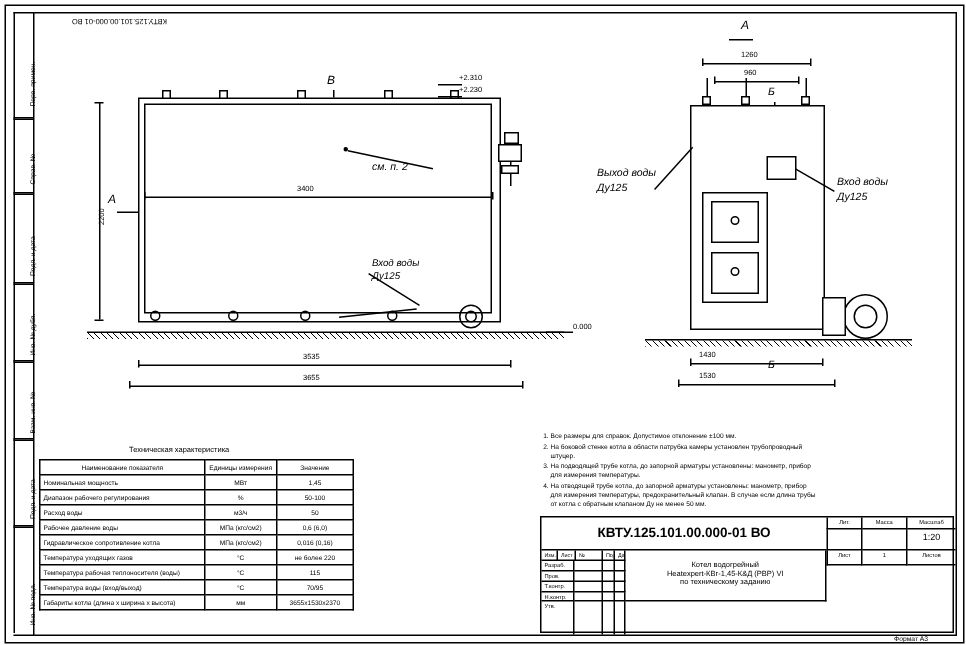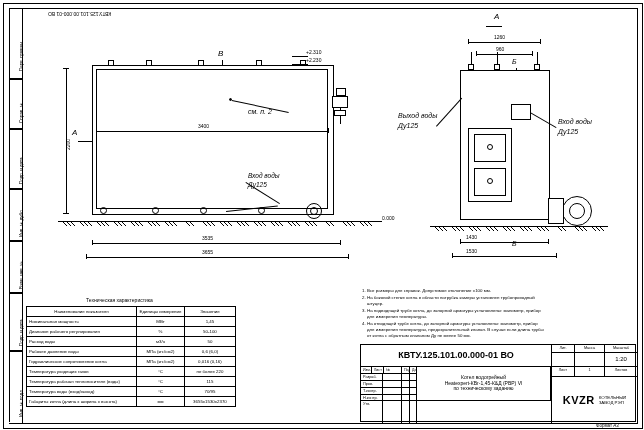--- a/index.html
+++ b/index.html
@@ -421,26 +421,17 @@
     <div class="tb-cell b-b" style="left:244px; top:0; width:32px; height:8px; font-size:3.8px; text-align:center;">Масштаб</div>
 
     <div class="tb-cell b-b b-l b-r" style="left:190px; top:8px; width:24px; height:14px;"></div>
     <div class="tb-cell b-b b-r" style="left:214px; top:8px; width:30px; height:14px;"></div>
     <div class="tb-cell b-b" style="left:244px; top:8px; width:32px; height:14px; font-size:6px; display:flex; align-items:center; justify-content:center;">1:20</div>
 
     <div class="tb-cell b-b b-l b-r" style="left:190px; top:22px; width:24px; height:10px; font-size:3.8px; text-align:center;">Лист</div>
     <div class="tb-cell b-b b-r" style="left:214px; top:22px; width:30px; height:10px; font-size:3.8px; text-align:center;">1</div>
     <div class="tb-cell b-b" style="left:244px; top:22px; width:32px; height:10px; font-size:3.8px; text-align:center;">Листов</div>
 
-    <div class="tb-cell b-l" style="left:190px; top:32px; width:86px; height:46px; display:flex; align-items:center; justify-content:center; gap:4px;">
-      <div style="position:relative; display:flex; align-items:center;">
-        <span style="font-weight:bold; font-size:11px; letter-spacing:0.5px;">KVZR</span>
-      </div>
-      <div style="line-height:1.2; font-size:4.4px;">
-        <div>КОТЕЛЬНЫЙ</div>
-        <div>ЗАВОД РЭП</div>
-      </div>
-    </div>
   </div>
 
   <div class="txt" style="left:596px; top:424px; font-size:4.5px;">Формат А3</div>
 
 </div>
 
 </body></html>

